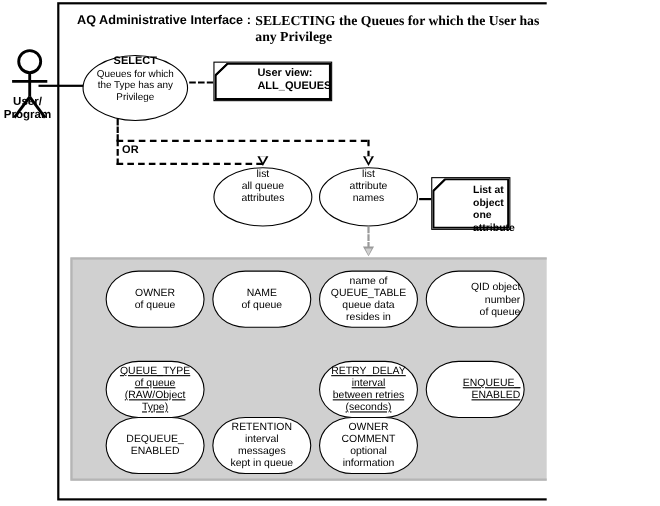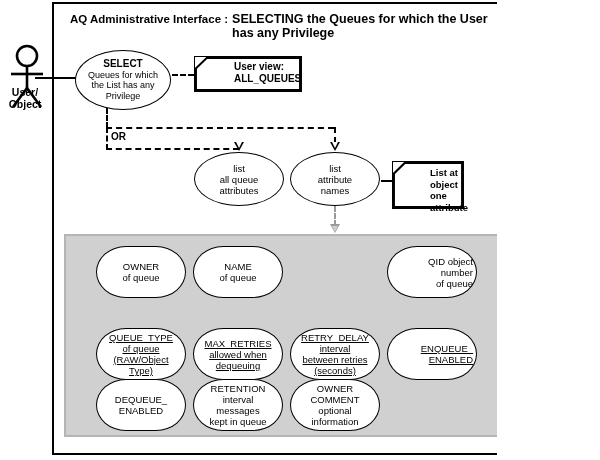--- a/index.html
+++ b/index.html
@@ -44,20 +44,21 @@
   }
   .title-left {
     white-space: nowrap;
     padding-top: 1px;
   }
   .title-right {
     margin-left: 4px;
     font-size: 12.5px;
     line-height: 14px;
     max-width: 280px;
+    font-family: Liberation Serif, serif;
   }
 
   
   .actor {
     position: absolute;
     left: 4px;
     top: 44px;
     width: 46px;
     height: 70px;
   }
@@ -83,21 +84,21 @@
     border-top: 2px solid #000;
   }
 
   
   .ellipse {
     position: absolute;
     border: 1.6px solid #000;
     border-radius: 50%;
     background: #ffffff;
     display: flex;
-    align-items: center;
+    align-items: flex-start;
     justify-content: center;
     text-align: center;
     box-sizing: border-box;
     color: #000;
   }
   .ellipse .txt { width: 100%; padding: 0 4px; box-sizing: border-box; }
 
   .uc-select {
     left: 75px; top: 50px; width: 96px; height: 60px;
     font-size: 9px; line-height: 10.5px;
@@ -258,30 +259,30 @@
     <svg width="46" height="70" viewBox="0 0 46 70">
       <circle cx="23" cy="12" r="10" fill="#ffffff" stroke="#000" stroke-width="2.6"></circle>
       <line x1="23" y1="22" x2="23" y2="44" stroke="#000" stroke-width="2.6"></line>
       <line x1="7" y1="30" x2="39" y2="30" stroke="#000" stroke-width="2.6"></line>
       <line x1="23" y1="44" x2="9" y2="63" stroke="#000" stroke-width="2.6"></line>
       <line x1="23" y1="44" x2="37" y2="63" stroke="#000" stroke-width="2.6"></line>
     </svg>
   </div>
   <div class="actor-label">
     <span>User/</span><br>
-    <span>Object</span>
+    <span>Program</span>
   </div>
 
   <div class="assoc-line"></div>
 
   <div class="ellipse uc-select">
     <div class="txt">
       <div class="hd">SELECT</div>
       <div>Queues for which</div>
-      <div>the List has any</div>
+      <div>the Type has any</div>
       <div>Privilege</div>
     </div>
   </div>
 
   <div class="note-stub" style="left:172px; top:74px; width:22px;"></div>
 
   <div class="note note-userview">
     <svg class="note-body" width="108" height="36" viewBox="0 0 108 36" preserveAspectRatio="none">
       <path d="M12,1 L107,1 L107,35 L1,35 L1,12 Z" fill="#ffffff" stroke="#000" stroke-width="2"></path>
       <path d="M12,1 L1,12" fill="none" stroke="#000" stroke-width="1.6"></path>
@@ -353,43 +354,44 @@
       <div>OWNER</div>
       <div>of queue</div>
     </div>
   </div>
   <div class="attr-node col1 row0">
     <div class="txt">
       <div>NAME</div>
       <div>of queue</div>
     </div>
   </div>
+  <div class="attr-node col2 row0">
+    <div class="txt">
+      <div>name of</div>
+      <div>QUEUE_TABLE</div>
+      <div>queue data</div>
+      <div>resides in</div>
+    </div>
+  </div>
   <div class="attr-node col3 row0">
     <div class="txt">
       <div>QID object</div>
       <div>number</div>
       <div>of queue</div>
     </div>
   </div>
 
   <div class="attr-node col0 row1">
     <div class="txt">
       <div>QUEUE_TYPE</div>
       <div>of queue</div>
       <div>(RAW/Object</div>
       <div>Type)</div>
     </div>
   </div>
-  <div class="attr-node col1 row1">
-    <div class="txt">
-      <div>MAX_RETRIES</div>
-      <div>allowed when</div>
-      <div>dequeuing</div>
-    </div>
-  </div>
   <div class="attr-node col2 row1">
     <div class="txt">
       <div>RETRY_DELAY</div>
       <div>interval</div>
       <div>between retries</div>
       <div>(seconds)</div>
     </div>
   </div>
   <div class="attr-node col3 row1">
     <div class="txt">

